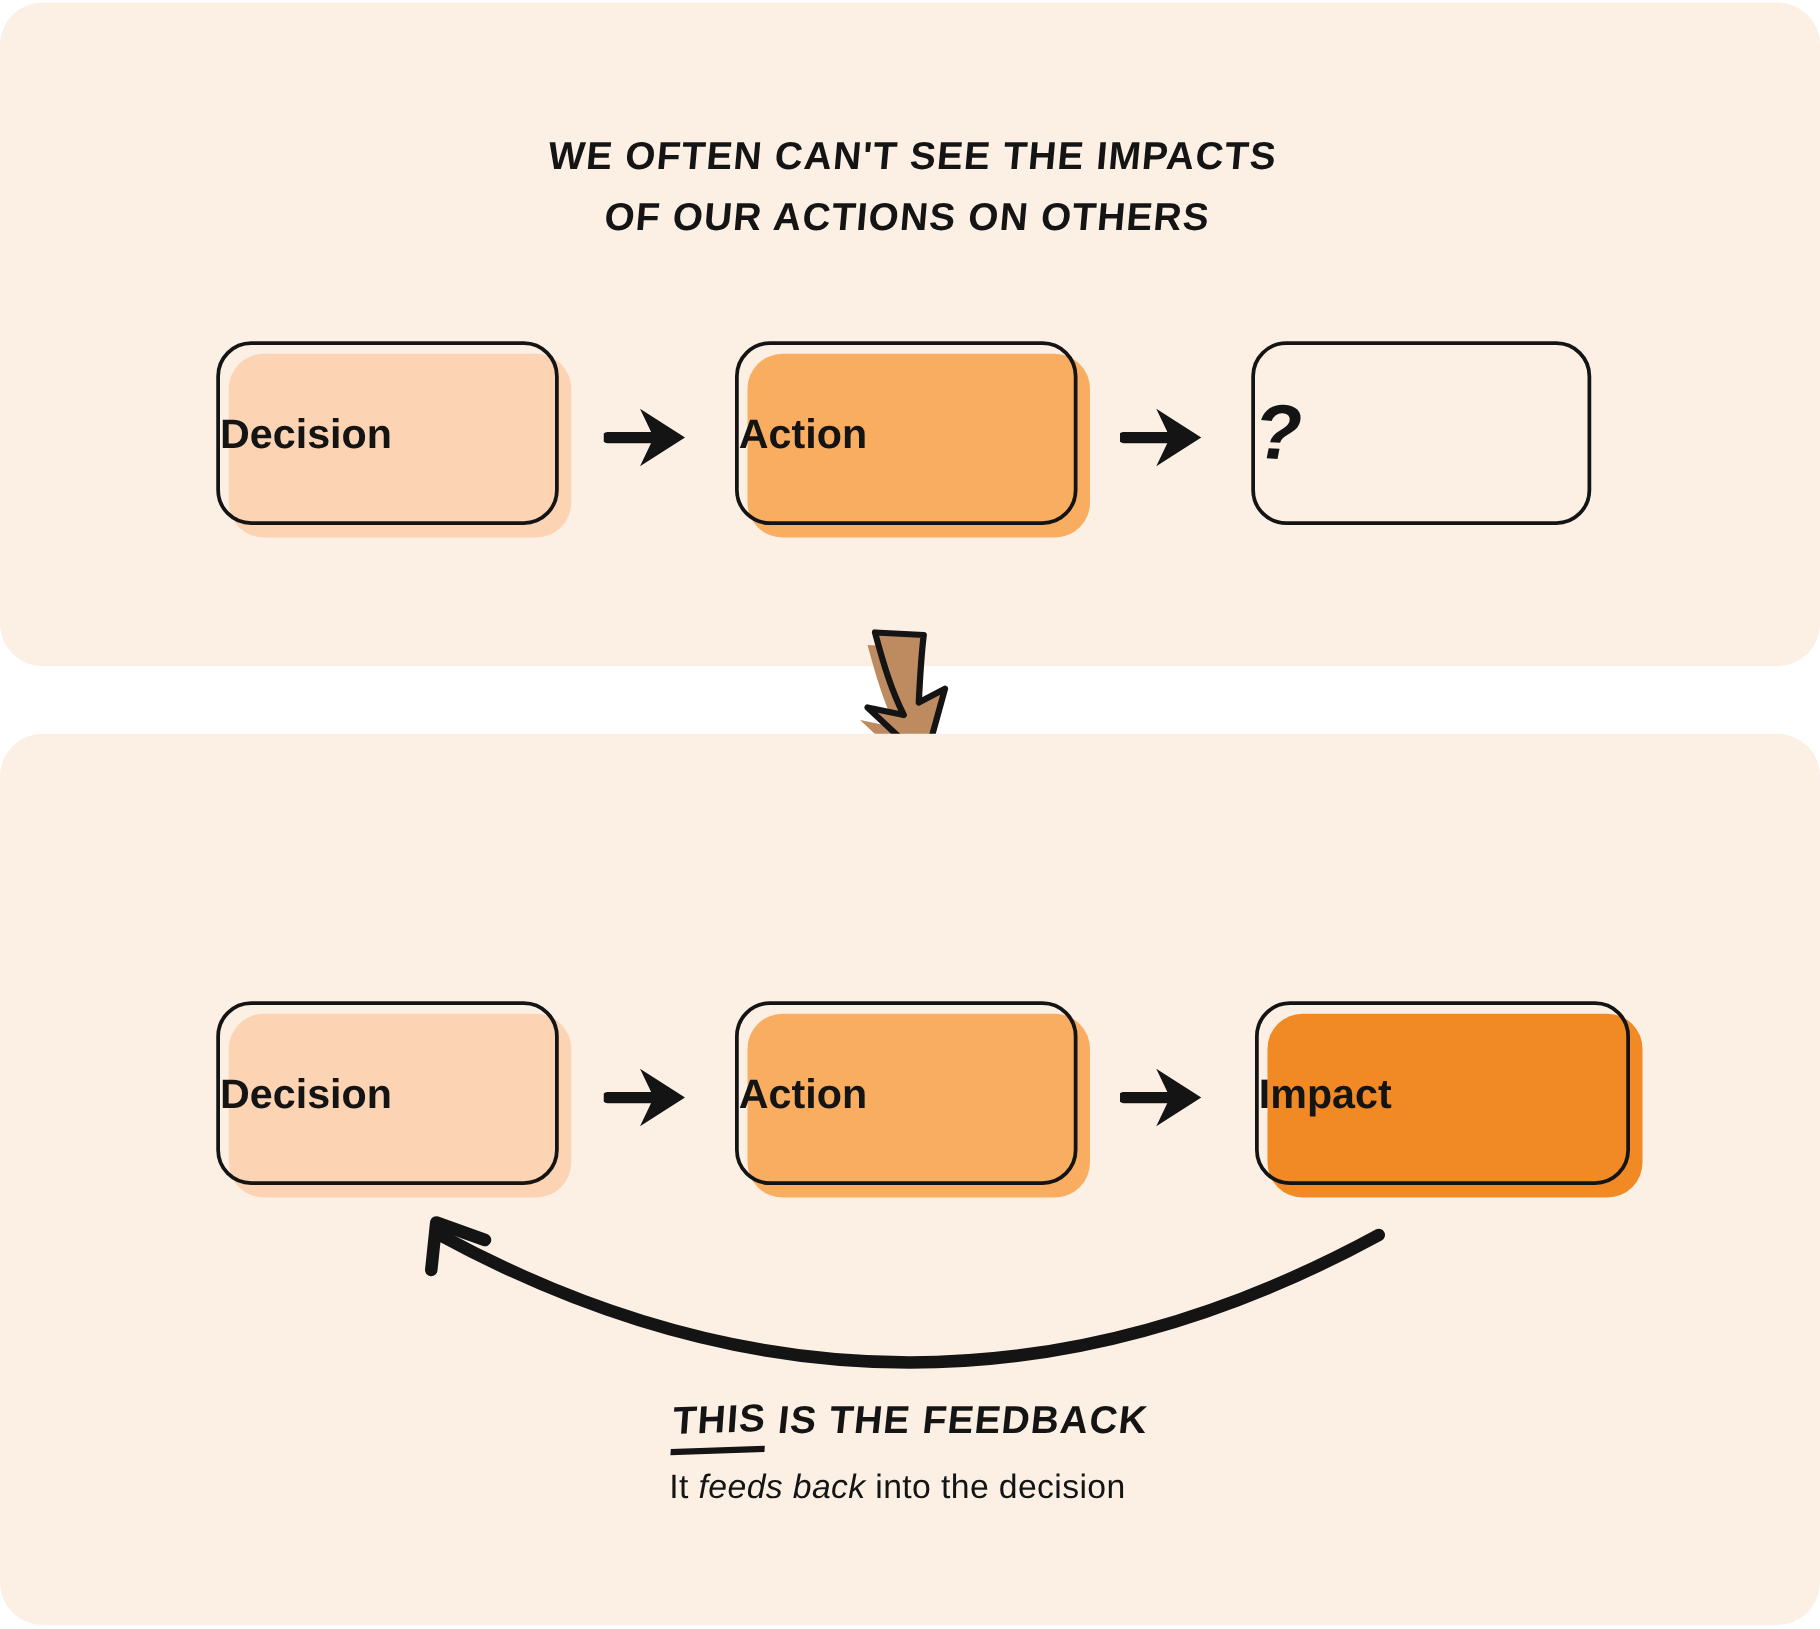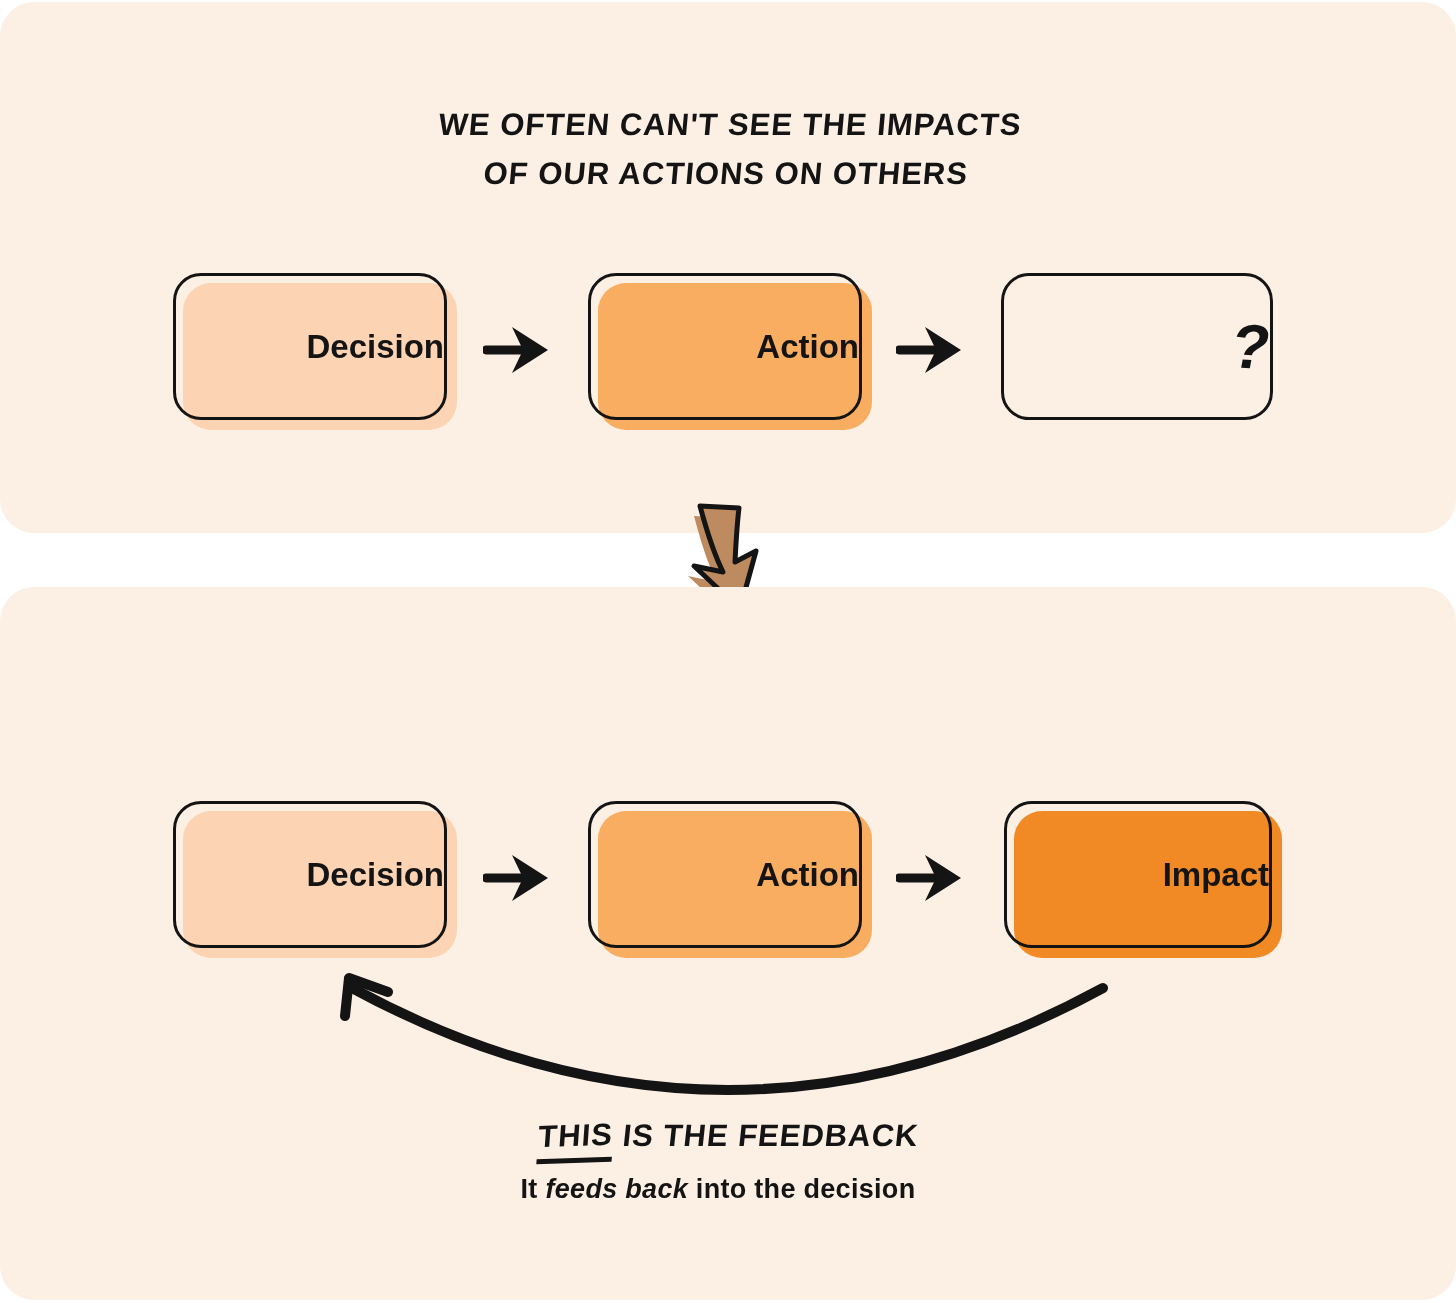--- a/index.html
+++ b/index.html
@@ -39,36 +39,36 @@
   .box{position:absolute;width:274px;height:147px;}
   .box .fill{
     position:absolute;inset:0;
     transform:translate(10px,10px);
     border-radius:28px;
   }
   .box .stroke{
     position:absolute;inset:0;
     border:3px solid #141414;
     border-radius:28px;
-    display:flex;align-items:center;justify-content:flex-end;
+    display:flex;align-items:center;justify-content:flex-start;
   }
   .box .label{
     font-weight:bold;font-size:33px;letter-spacing:0px;
   }
   .box.q .label{
     font-size:62px;
     transform:skewX(-8deg) rotate(3deg);
   }
 
   .pos-box-1{left:173px;top:273px;}
   .pos-box-2{left:588px;top:273px;}
   .pos-box-3{left:1001px;top:273px;width:272px;}
   .pos-box-4{left:173px;top:801px;}
   .pos-box-5{left:588px;top:801px;}
-  .pos-box-6{left:1004px;top:801px;width:268px;}
+  .pos-box-6{left:1004px;top:801px;width:300px;}
 
   .connector{position:absolute;width:72px;height:56px;}
   .pos-arrow-1{left:483px;top:322px;}
   .pos-arrow-2{left:896px;top:322px;}
   .pos-arrow-3{left:483px;top:850px;}
   .pos-arrow-4{left:896px;top:850px;}
 
   .down-arrow{position:absolute;left:680px;top:496px;width:100px;height:130px;}
 
   .curve-layer{position:absolute;inset:0;pointer-events:none;}
@@ -84,21 +84,21 @@
   .note-marker .underlined{
     display:inline-block;
     border-bottom:5px solid #141414;
     padding-bottom:4px;
     transform:rotate(-2deg);
   }
   .subnote{
     position:absolute;left:0;width:1436px;top:1174px;
     text-align:center;
     font-size:27px;
-    font-weight:700;
+    font-weight:400;
     letter-spacing:0.3px;
   }
   .subnote .em{font-style:italic;}
 </style>
 </head>
 <body>
 
 <div class="stage">
 
   <div class="panel top" style="background-color: rgb(252, 240, 229);"></div>

